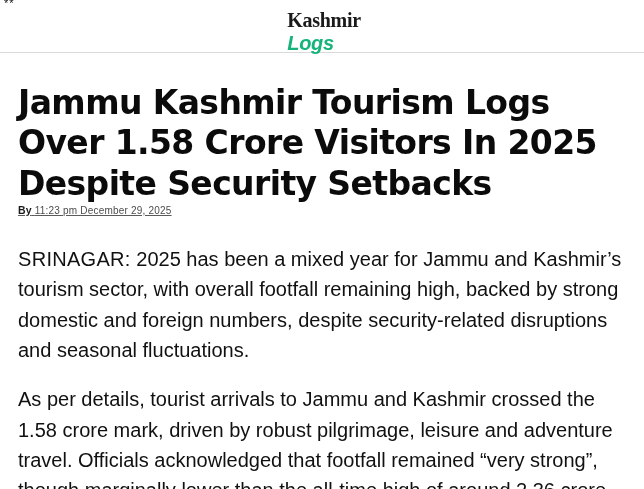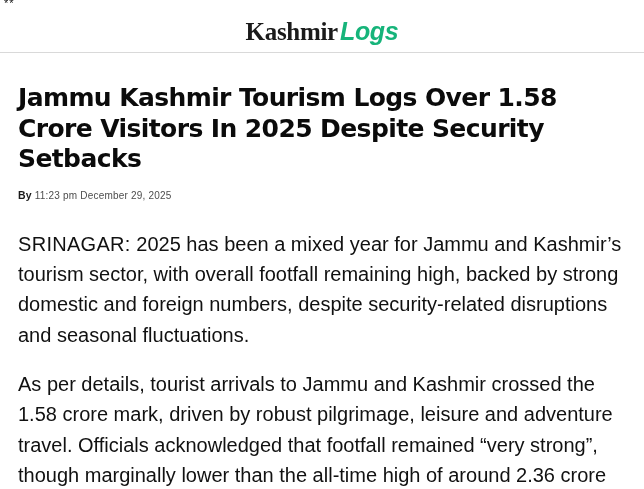--- a/index.html
+++ b/index.html
@@ -40,22 +40,23 @@
     height: 41px;
     background: #ffffff;
     display: flex;
     align-items: center;
     justify-content: center;
     border-bottom: 1px solid #d9d9d9;
   }
   .logo {
     display: flex;
     align-items: baseline;
-    font-size: 25px;
+    font-size: 20px;
     letter-spacing: -0.3px;
+    flex-direction: column;
   }
   .logo-kashmir {
     font-family: "Liberation Serif", serif;
     font-weight: bold;
     color: #1a1a1a;
   }
   .logo-lite {
     font-family: "Liberation Sans", sans-serif;
     font-weight: bold;
     font-style: italic;
@@ -64,32 +65,32 @@
   }
   
   .article {
     padding: 0 18px;
     box-sizing: border-box;
   }
   .headline {
     margin: 30px 0 0 0;
     font-family: "DejaVu Sans", sans-serif;
     font-weight: bold;
-    font-size: 25px;
+    font-size: 33px;
     line-height: 1.22;
     letter-spacing: -0.6px;
     color: #0b0b0b;
     max-width: 600px;
   }
   .byline {
-    margin-top: 14px;
     font-family: "Liberation Sans", sans-serif;
     font-size: 10px;
     color: #5a5a5a;
     letter-spacing: 0.2px;
+    text-decoration: underline;
   }
   .byline .by-label {
     font-weight: bold;
     color: #1a1a1a;
     font-size: 10.5px;
   }
   .byline .meta {
     color: #4d4d4d;
   }
   .body-text {

